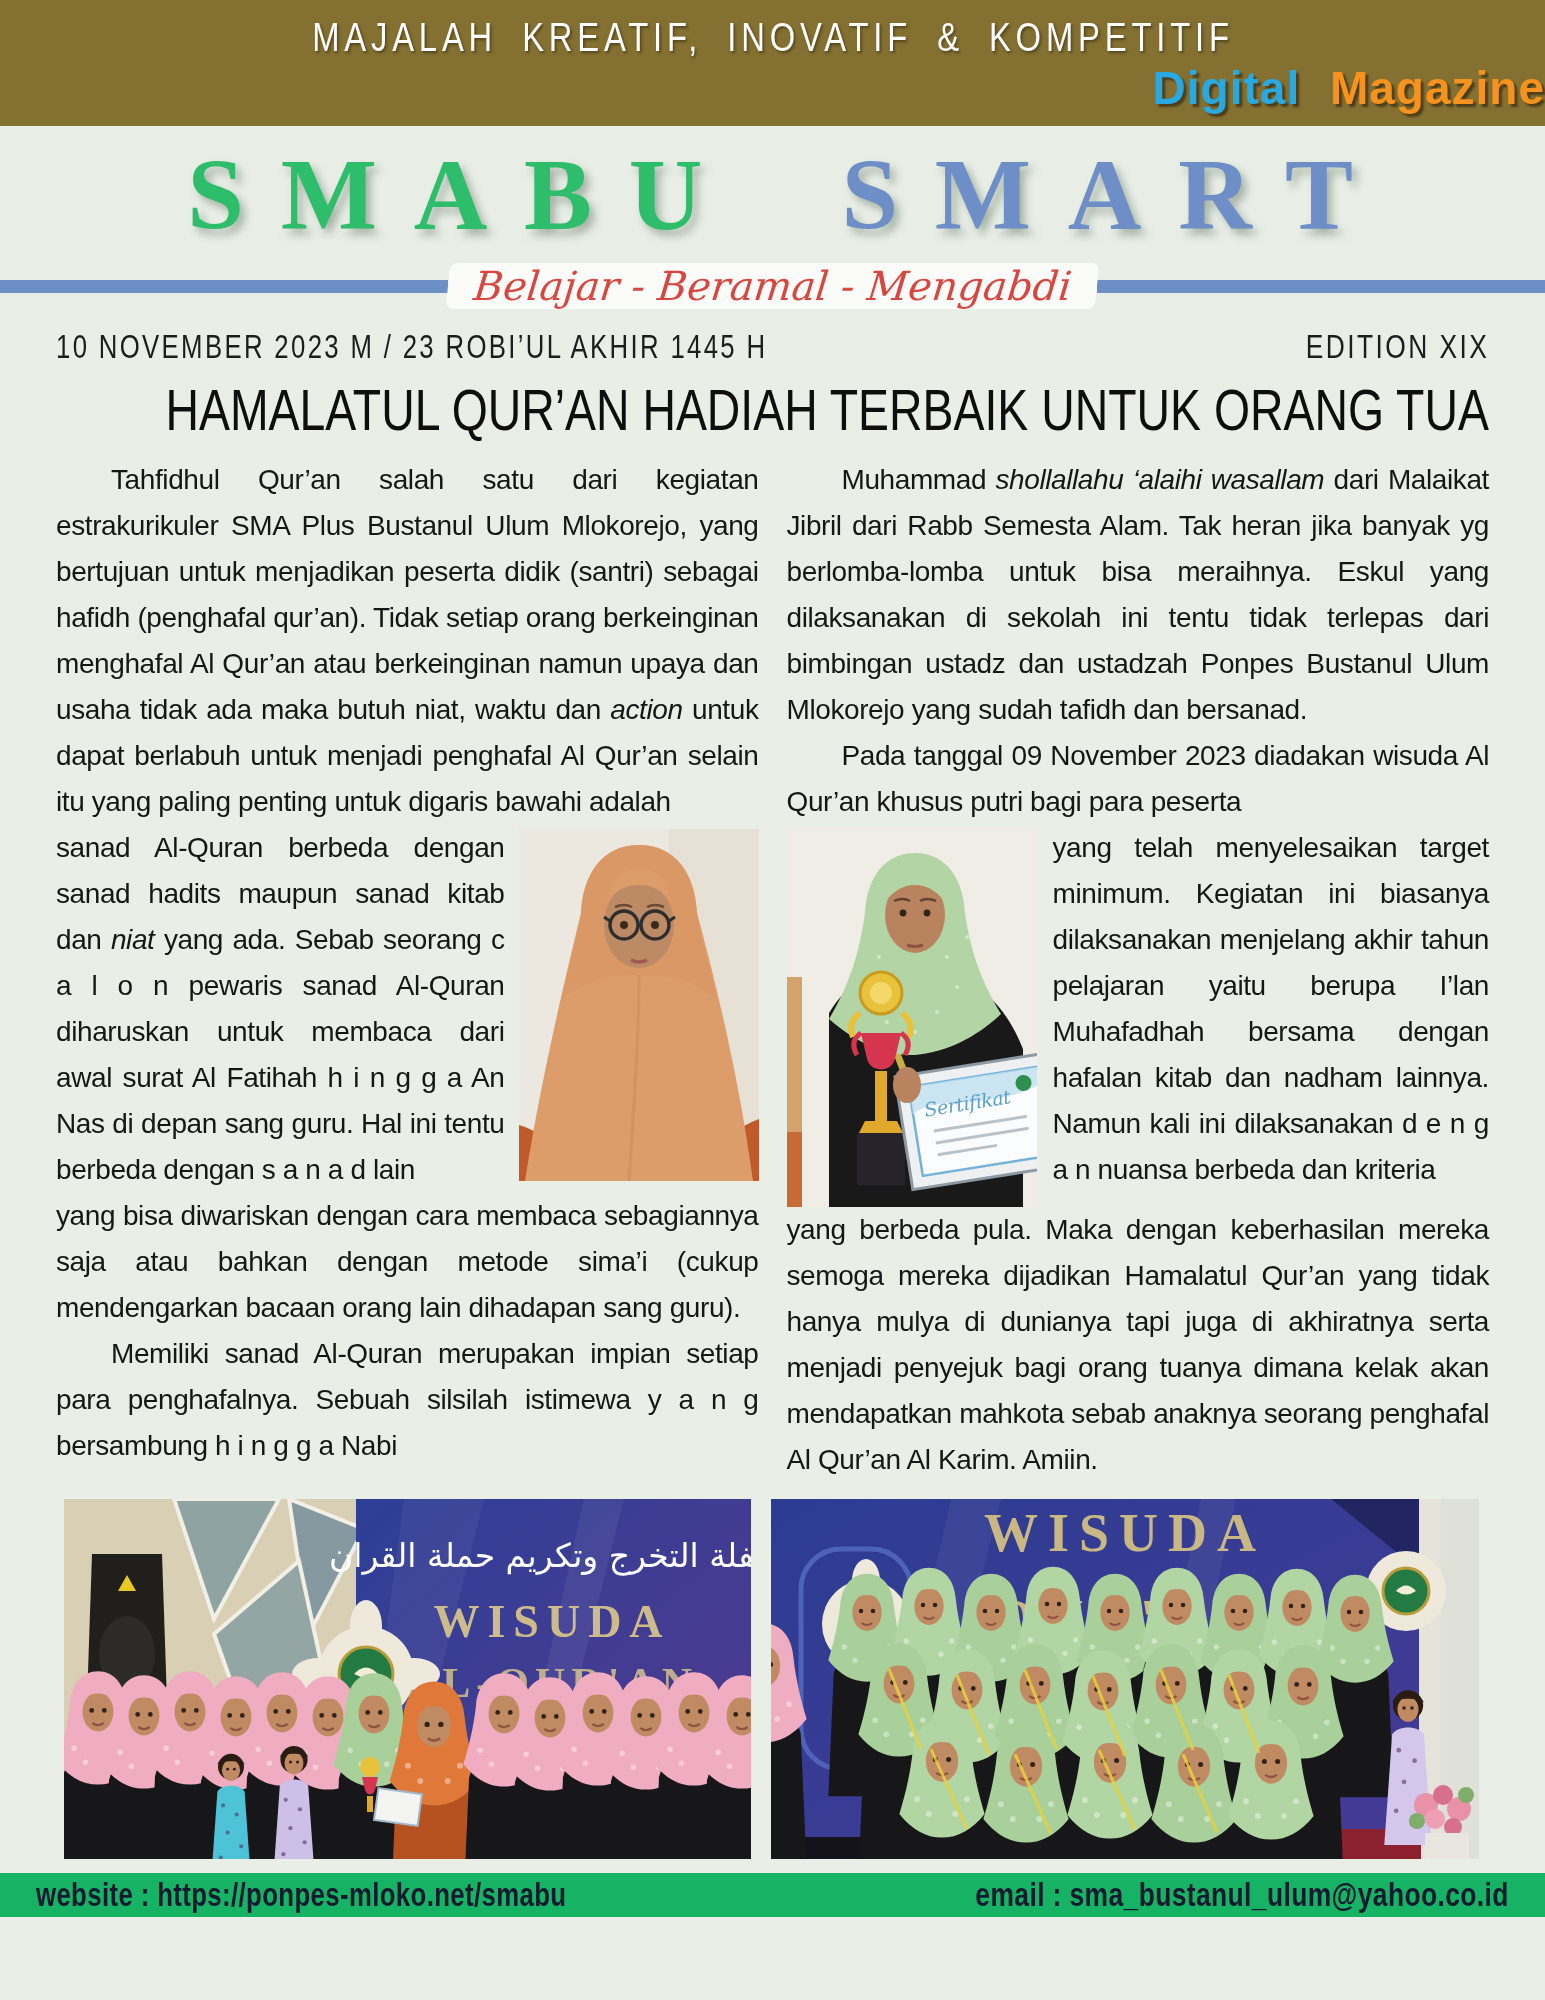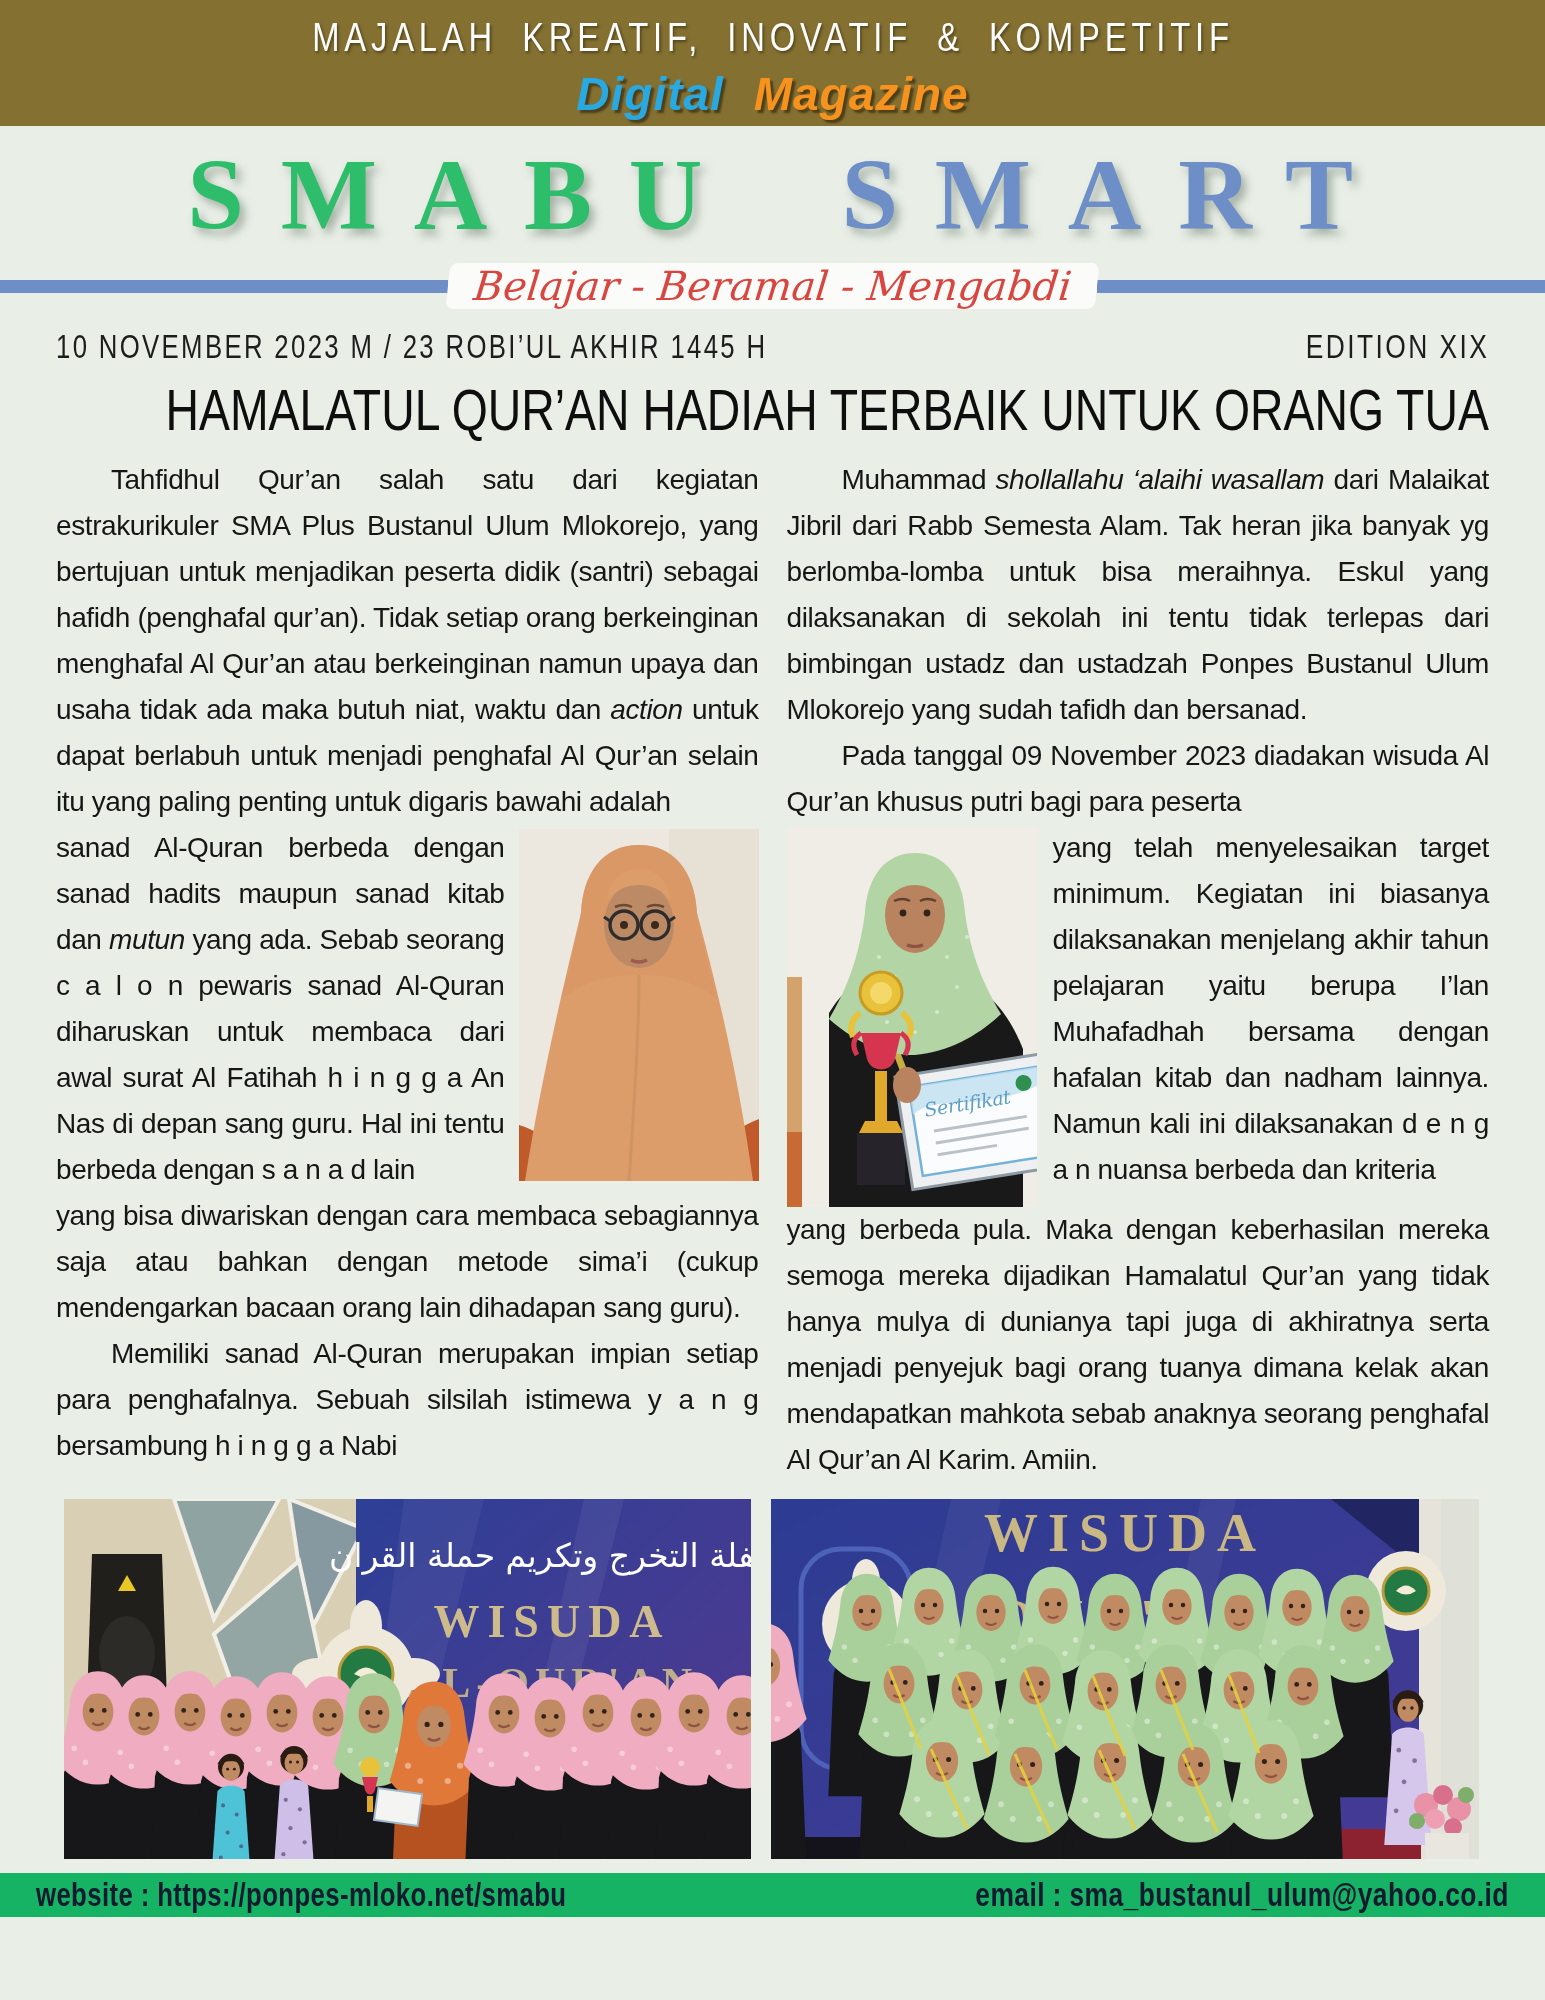--- a/index.html
+++ b/index.html
@@ -9,22 +9,22 @@
     background:#e9efe7;
     font-family:"Liberation Sans", sans-serif;
     color:#161616;
   }
   
   .top-banner { height:126px; background:#847031; text-align:center; padding-top:14px; }
   .top-banner .line1 {
     color:#fdfdfd; font-size:41px; font-weight:400; letter-spacing:6px;
     word-spacing:14px; text-shadow:2px 2px 3px rgba(40,35,10,.55);
   }
-  .top-banner .line2 { margin-top:6px; font-size:46px; font-weight:bold; font-style:italic;
-    text-shadow:3px 3px 2px rgba(40,30,10,.6); letter-spacing:1px; }
+  .top-banner .line2 { font-size:46px; font-weight:bold; 
+    text-shadow:3px 3px 2px rgba(40,30,10,.6); letter-spacing:1px;text-align:right; }
   .digital { color:#29a9e1; } .magazine { color:#f6921e; margin-left:16px; }
   .cx  { display:inline-block; transform:scaleX(.78); transform-origin:left center; white-space:nowrap; }
   .cxc { display:inline-block; transform:scaleX(.8);  transform-origin:center center; white-space:nowrap; }
   .cxr { display:inline-block; transform:scaleX(.8);  transform-origin:right center; white-space:nowrap; }
   
   .masthead { text-align:center; margin-top:18px; }
   .masthead .title {
     font-family:"Liberation Serif", serif; font-size:102px; font-weight:600;
     letter-spacing:.36em; line-height:1;
     text-shadow:5px 6px 9px rgba(100,115,100,.5);
@@ -124,21 +124,21 @@
 
 <div class="headline">
   <span class="cxc">HAMALATUL QUR’AN HADIAH TERBAIK UNTUK ORANG TUA</span>
 </div>
 
 <div class="article">
 
   <div class="col">
     <p class="ind"><span>Tahfidhul Qur’an salah satu dari kegiatan estrakurikuler SMA Plus Bustanul Ulum Mlokorejo, yang bertujuan untuk menjadikan peserta didik (santri) sebagai hafidh (penghafal qur’an). Tidak setiap orang berkeinginan menghafal Al Qur’an atau berkeinginan namun upaya dan usaha tidak ada maka butuh niat, waktu dan </span><i>action</i><span> untuk  dapat berlabuh untuk menjadi penghafal Al Qur’an selain itu yang paling penting untuk digaris bawahi  adalah</span></p>
     <div class="wrapblock">
-      <p class="btxt"><span>sanad Al-Quran berbeda dengan sanad hadits maupun sanad kitab dan </span><i>mutun</i><span> yang ada.  Sebab seorang c a l o n pewaris sanad Al-Quran diharuskan untuk membaca dari awal surat Al Fatihah  h i n g g a  An Nas di depan sang guru.  Hal ini tentu berbeda dengan  s a n a d  lain</span></p>
+      <p class="btxt"><span>sanad Al-Quran berbeda dengan sanad hadits maupun sanad kitab dan </span><i>niat</i><span> yang ada.  Sebab seorang c a l o n pewaris sanad Al-Quran diharuskan untuk membaca dari awal surat Al Fatihah  h i n g g a  An Nas di depan sang guru.  Hal ini tentu berbeda dengan  s a n a d  lain</span></p>
       <svg class="inphoto left-img" width="240" height="352" viewBox="0 0 240 352">
         <rect width="240" height="352" fill="#ece8df"></rect>
         <rect x="150" width="90" height="352" fill="#e7e0d4"></rect>
         <path d="M0,352 L0,296 C34,306 44,330 50,352 Z" fill="#c05a2b"></path>
         <path d="M240,352 L240,290 C206,302 194,328 188,352 Z" fill="#c05a2b"></path>
         <path d="M120,16 C84,16 64,44 62,84 C46,150 22,250 6,352 L234,352 C220,248 196,150 178,84 C176,44 156,16 120,16 Z" fill="#dd9d6b"></path>
         <path d="M120,16 C84,16 64,44 62,84 C58,110 50,140 42,170 C70,150 90,146 120,146 C150,146 172,150 198,170 C190,140 182,110 178,84 C176,44 156,16 120,16 Z" fill="#d79563" opacity=".6"></path>
         <ellipse cx="120" cy="96" rx="35" ry="43" fill="#bd8a66"></ellipse>
         <path d="M120,40 C100,40 90,54 88,72 C98,60 108,56 120,56 C132,56 142,60 152,72 C150,54 140,40 120,40 Z" fill="#dd9d6b"></path>
         <circle cx="105" cy="96" r="14" fill="none" stroke="#2d2d2d" stroke-width="3.4"></circle>

